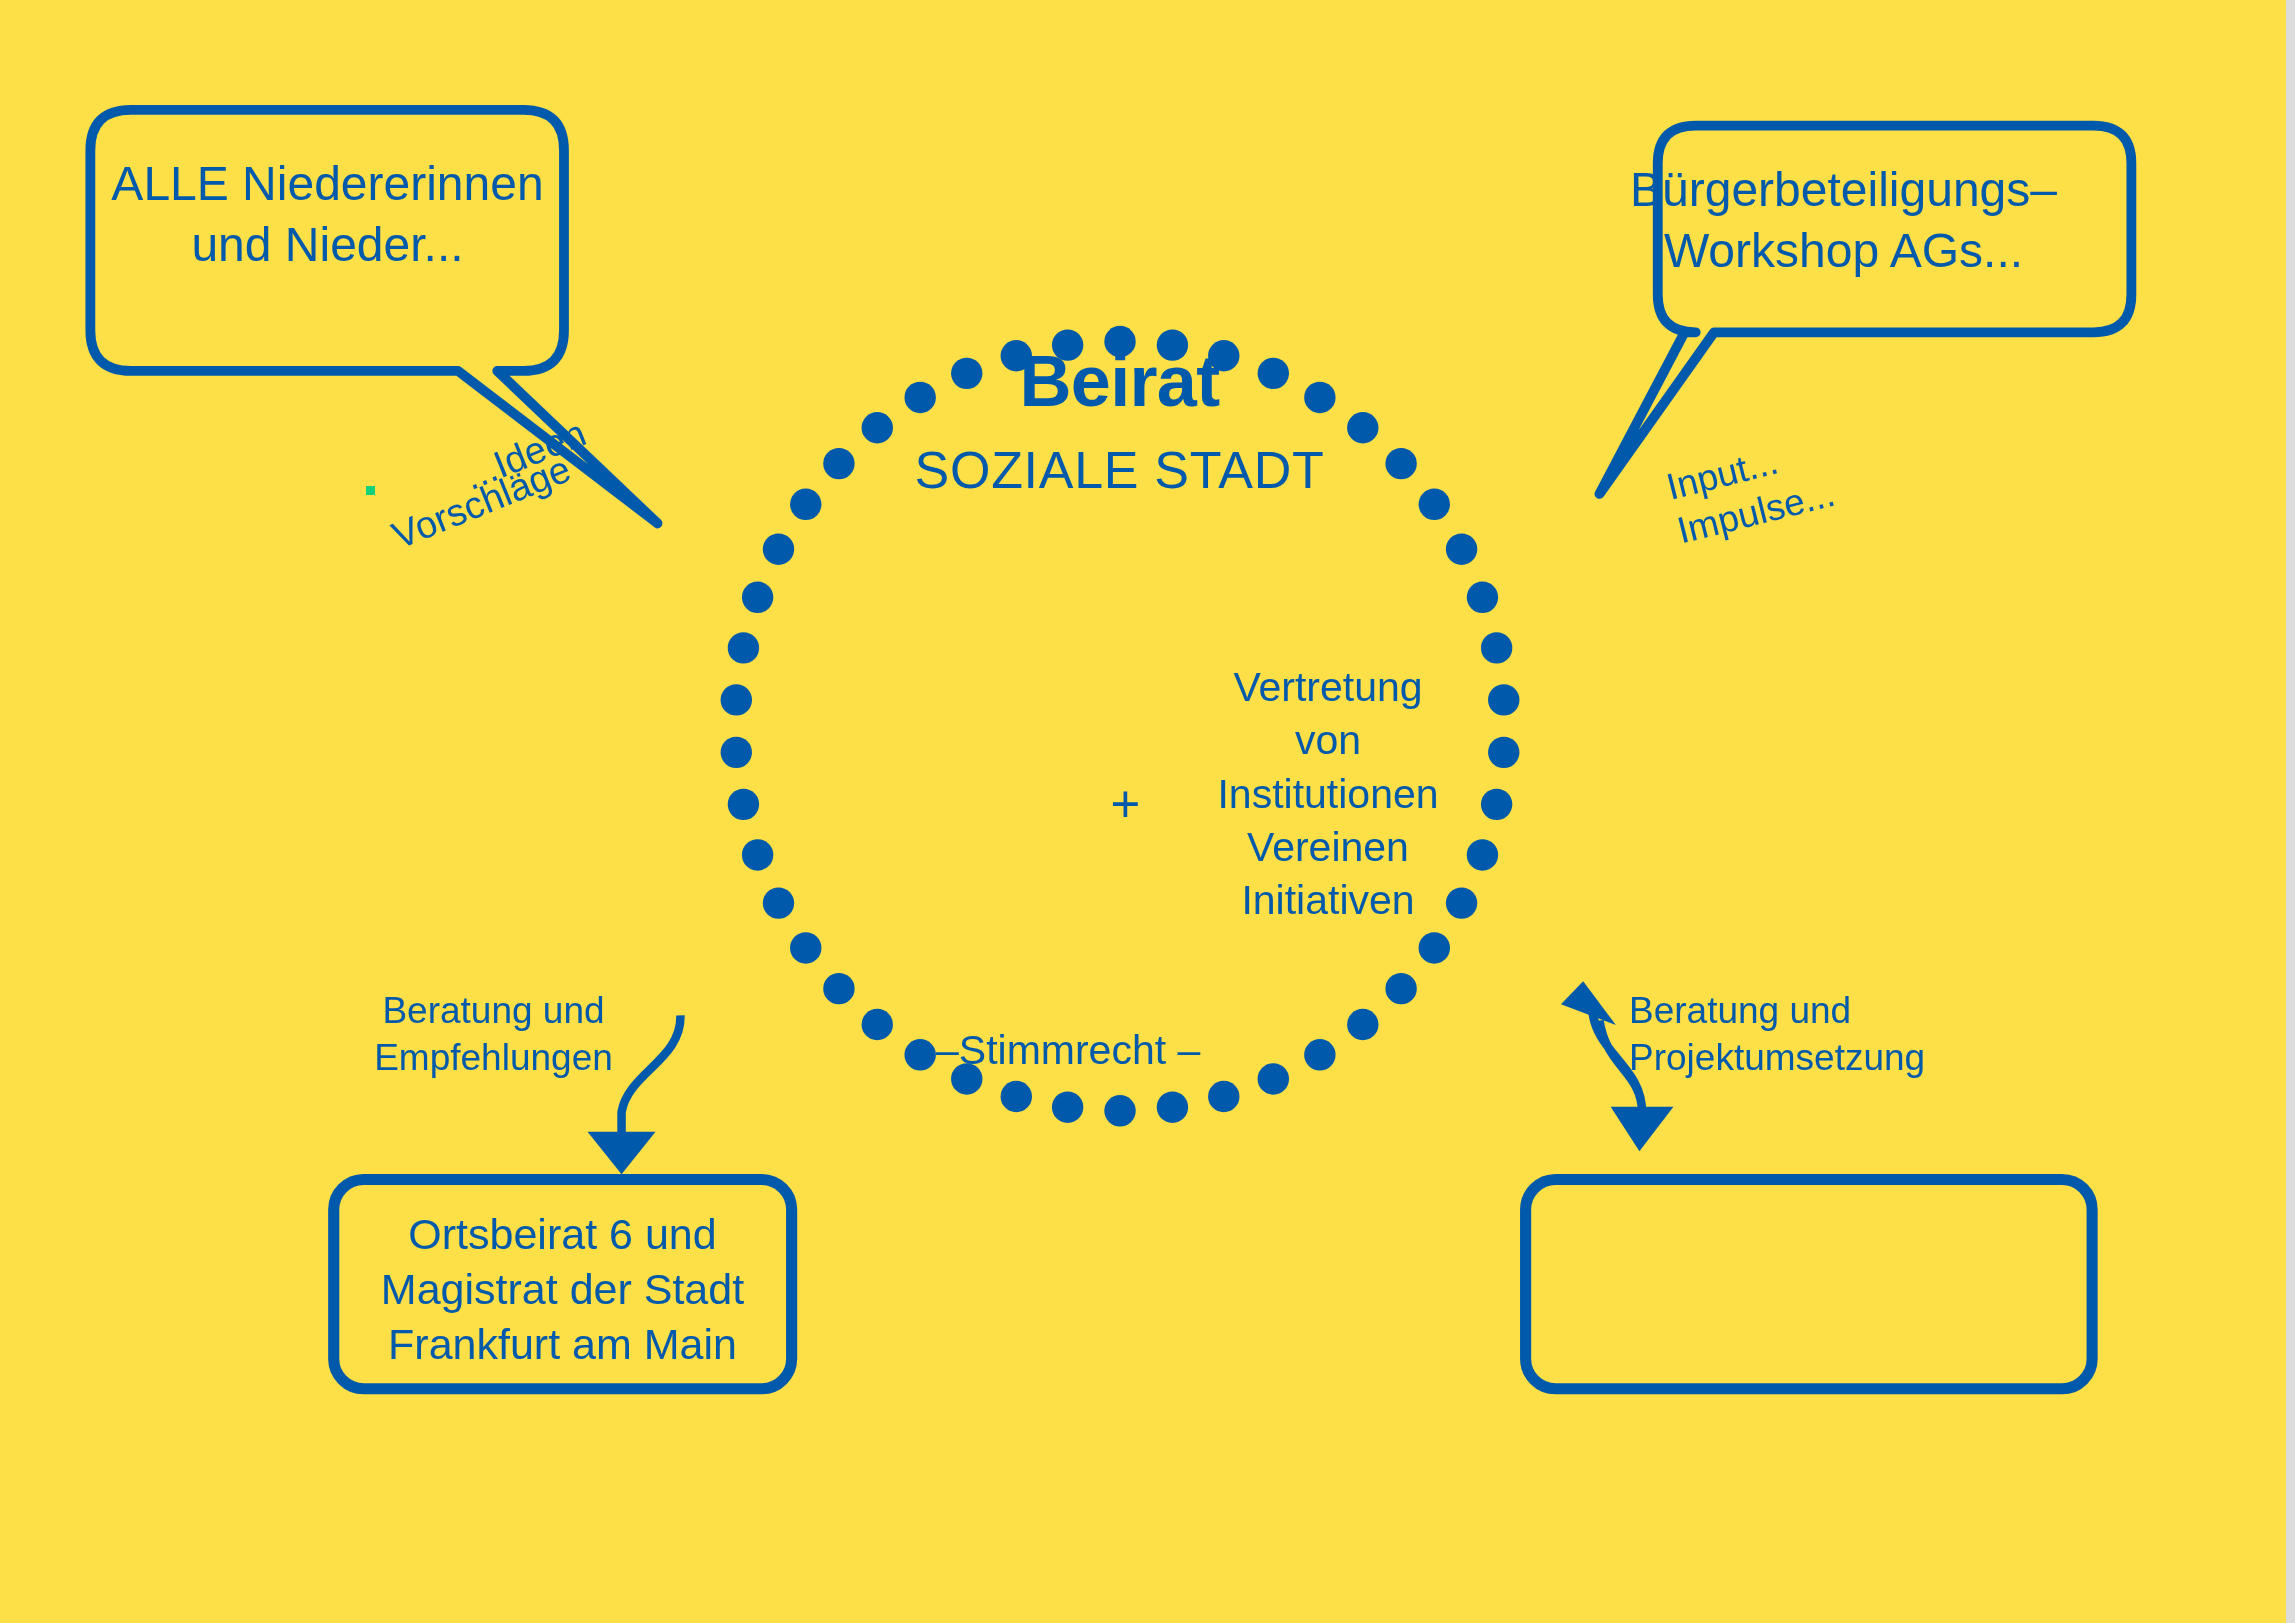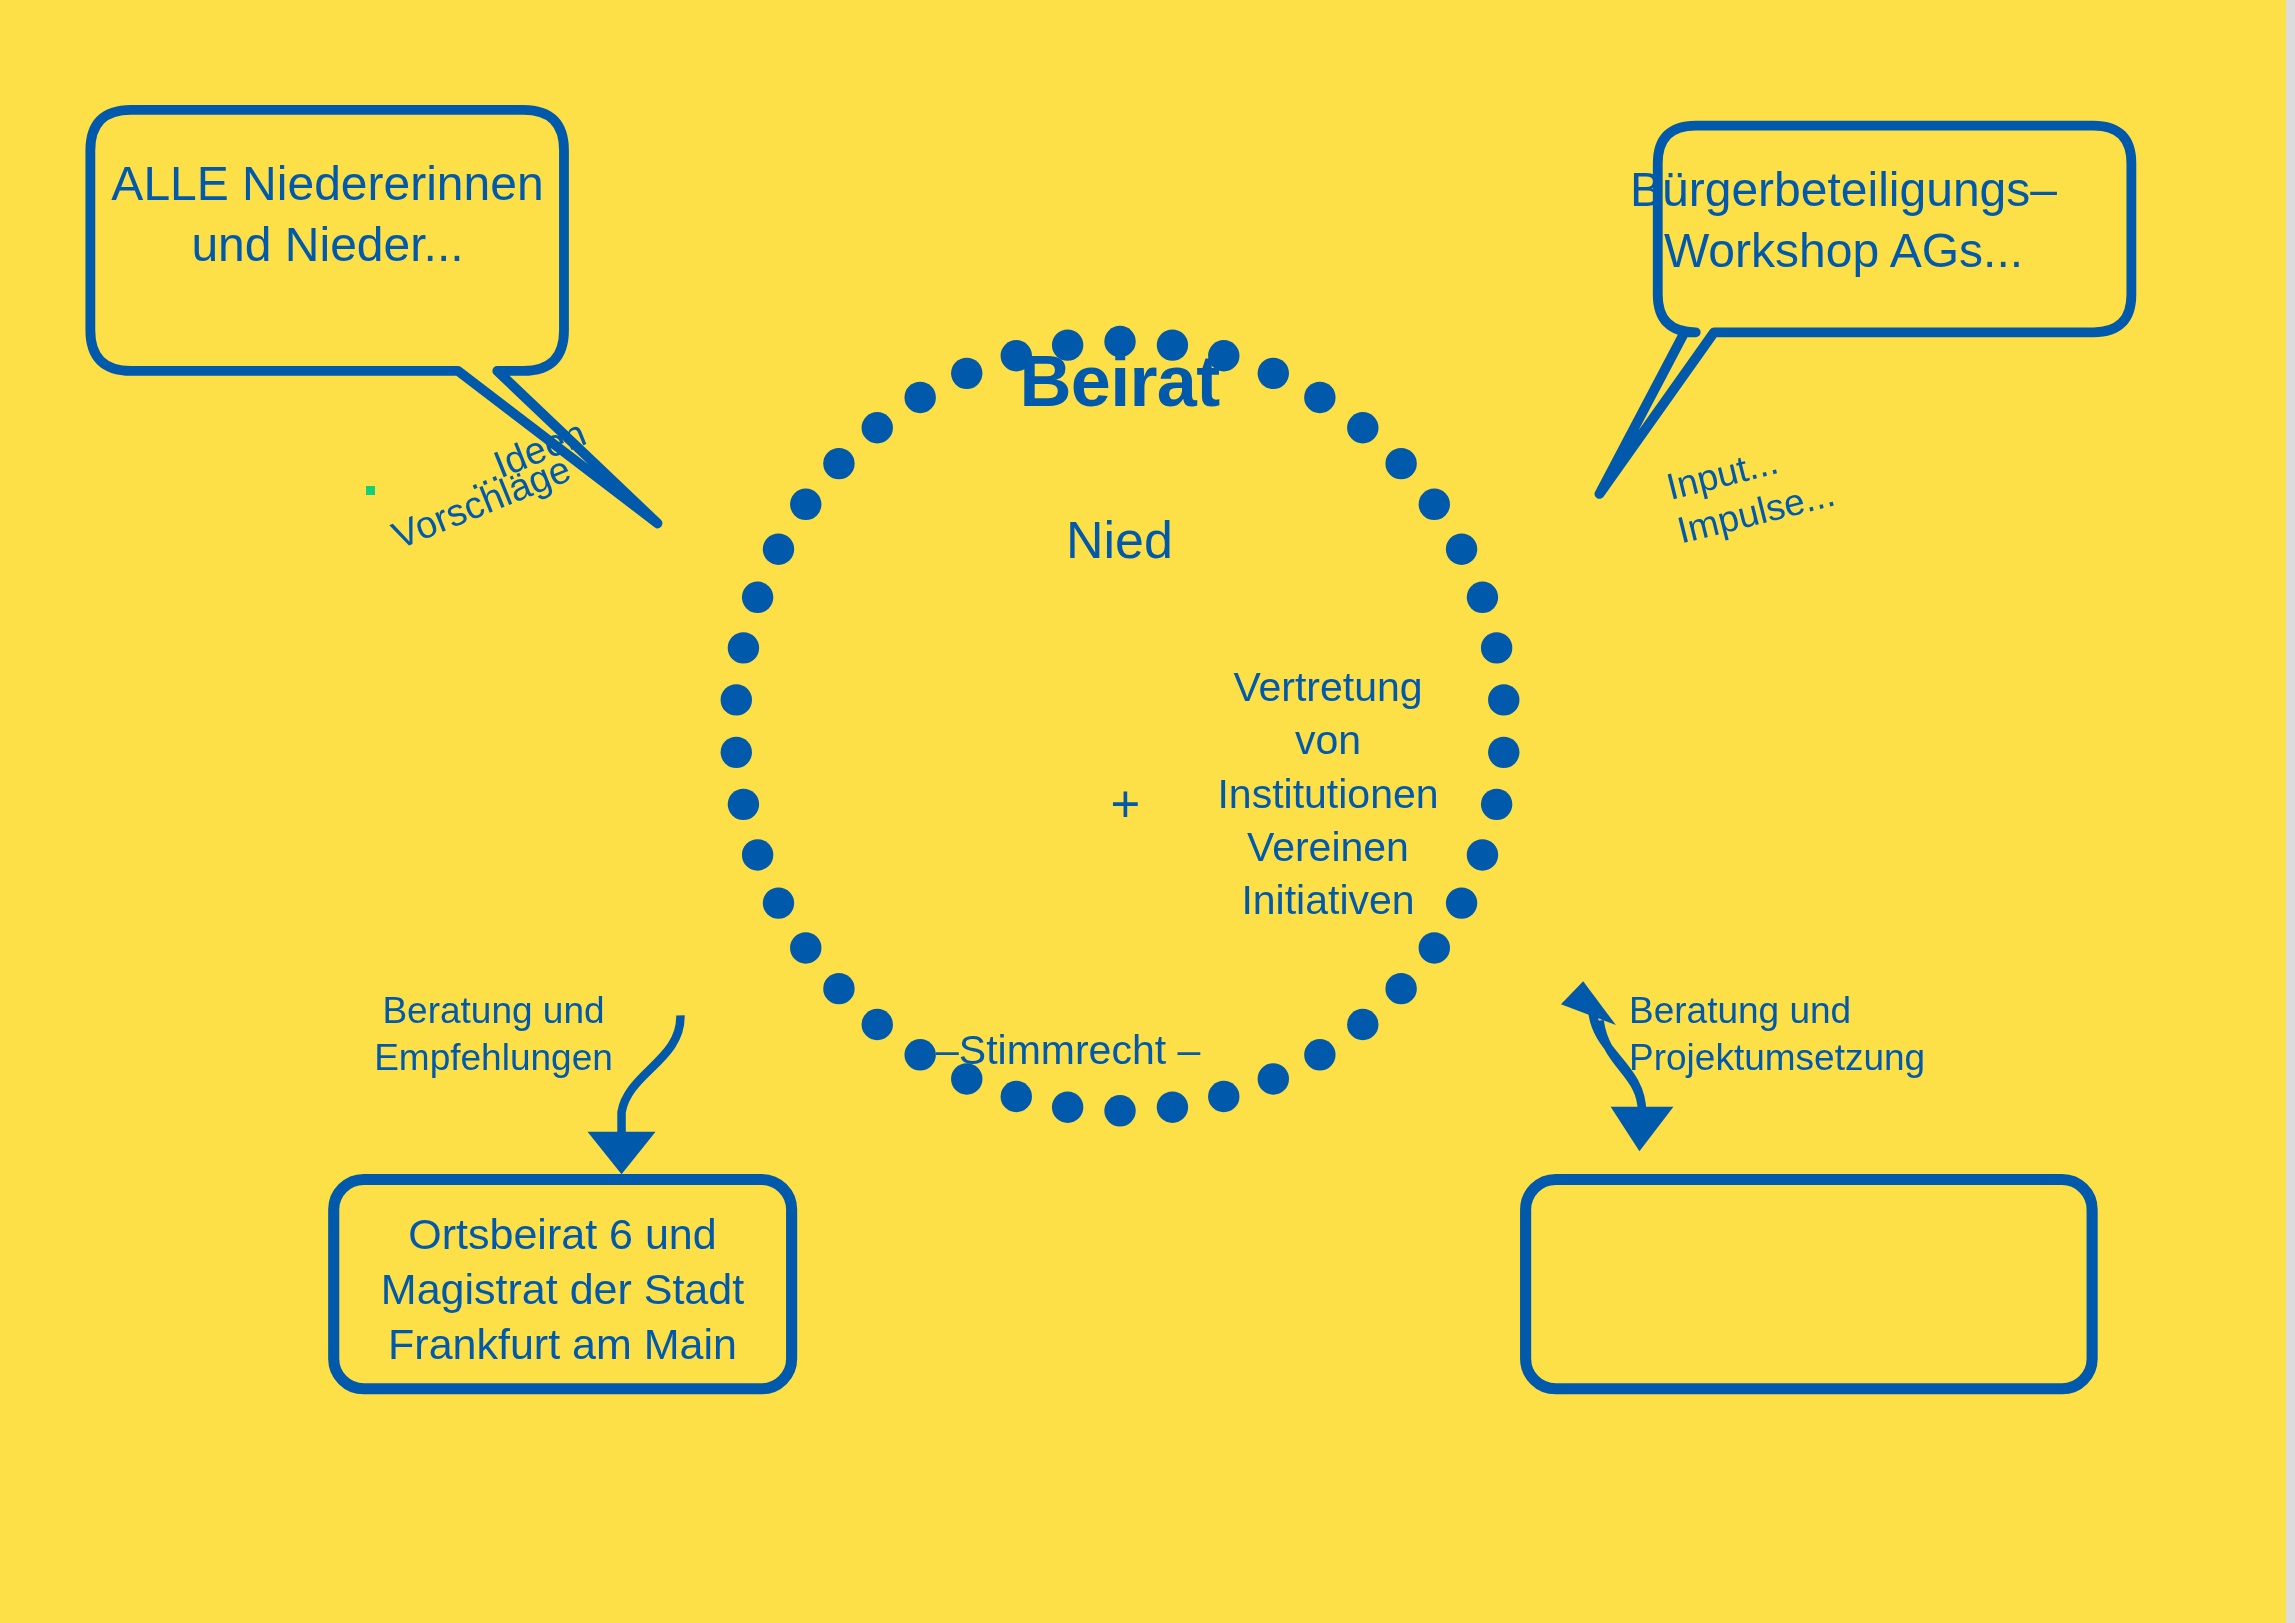--- a/index.html
+++ b/index.html
@@ -185,22 +185,22 @@
   <div class="bubble-text" id="bubble-left-text">ALLE
 Niedererinnen und
 Nieder...</div>
 
   <div class="bubble-text" id="bubble-right-text">Bürgerbeteiligungs–
 Workshop
 AGs...</div>
 
   <div class="txt" id="core-title">Beirat</div>
 
-
-  <div class="txt" id="core-sub2">Nied</div>
+  <div class="txt" id="core-sub1">SOZIALE STADT</div>
+
 
 
   <div class="txt" id="plus-sign">+</div>
 
   <div class="col" id="col-right">Vertretung
 von
 Institutionen
 Vereinen
 Initiativen</div>
 

